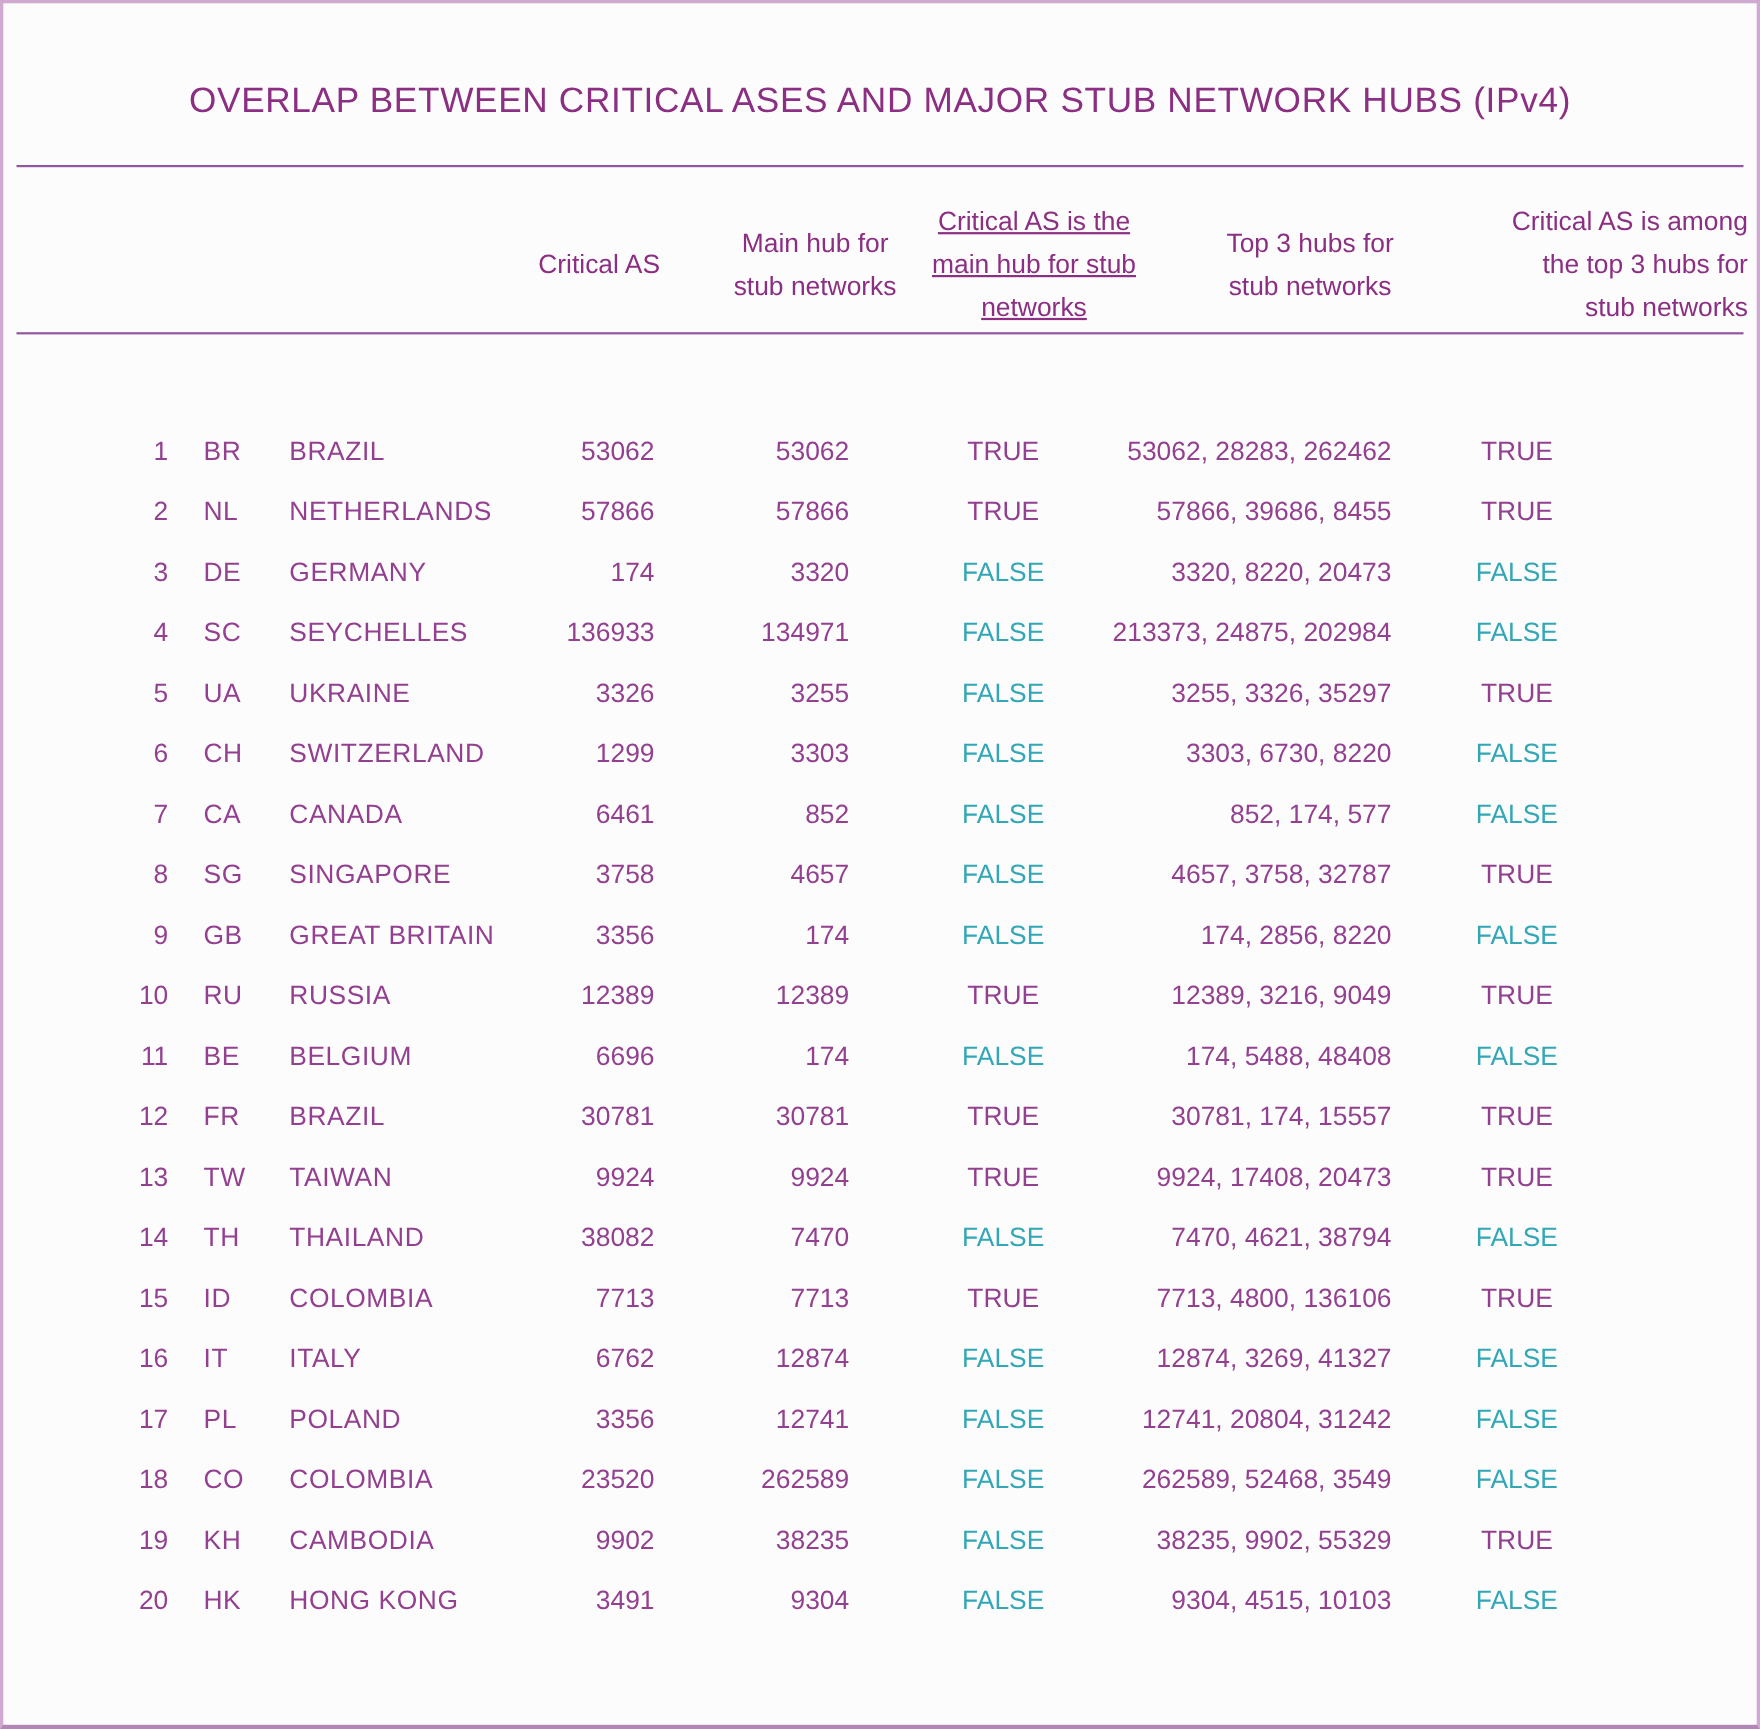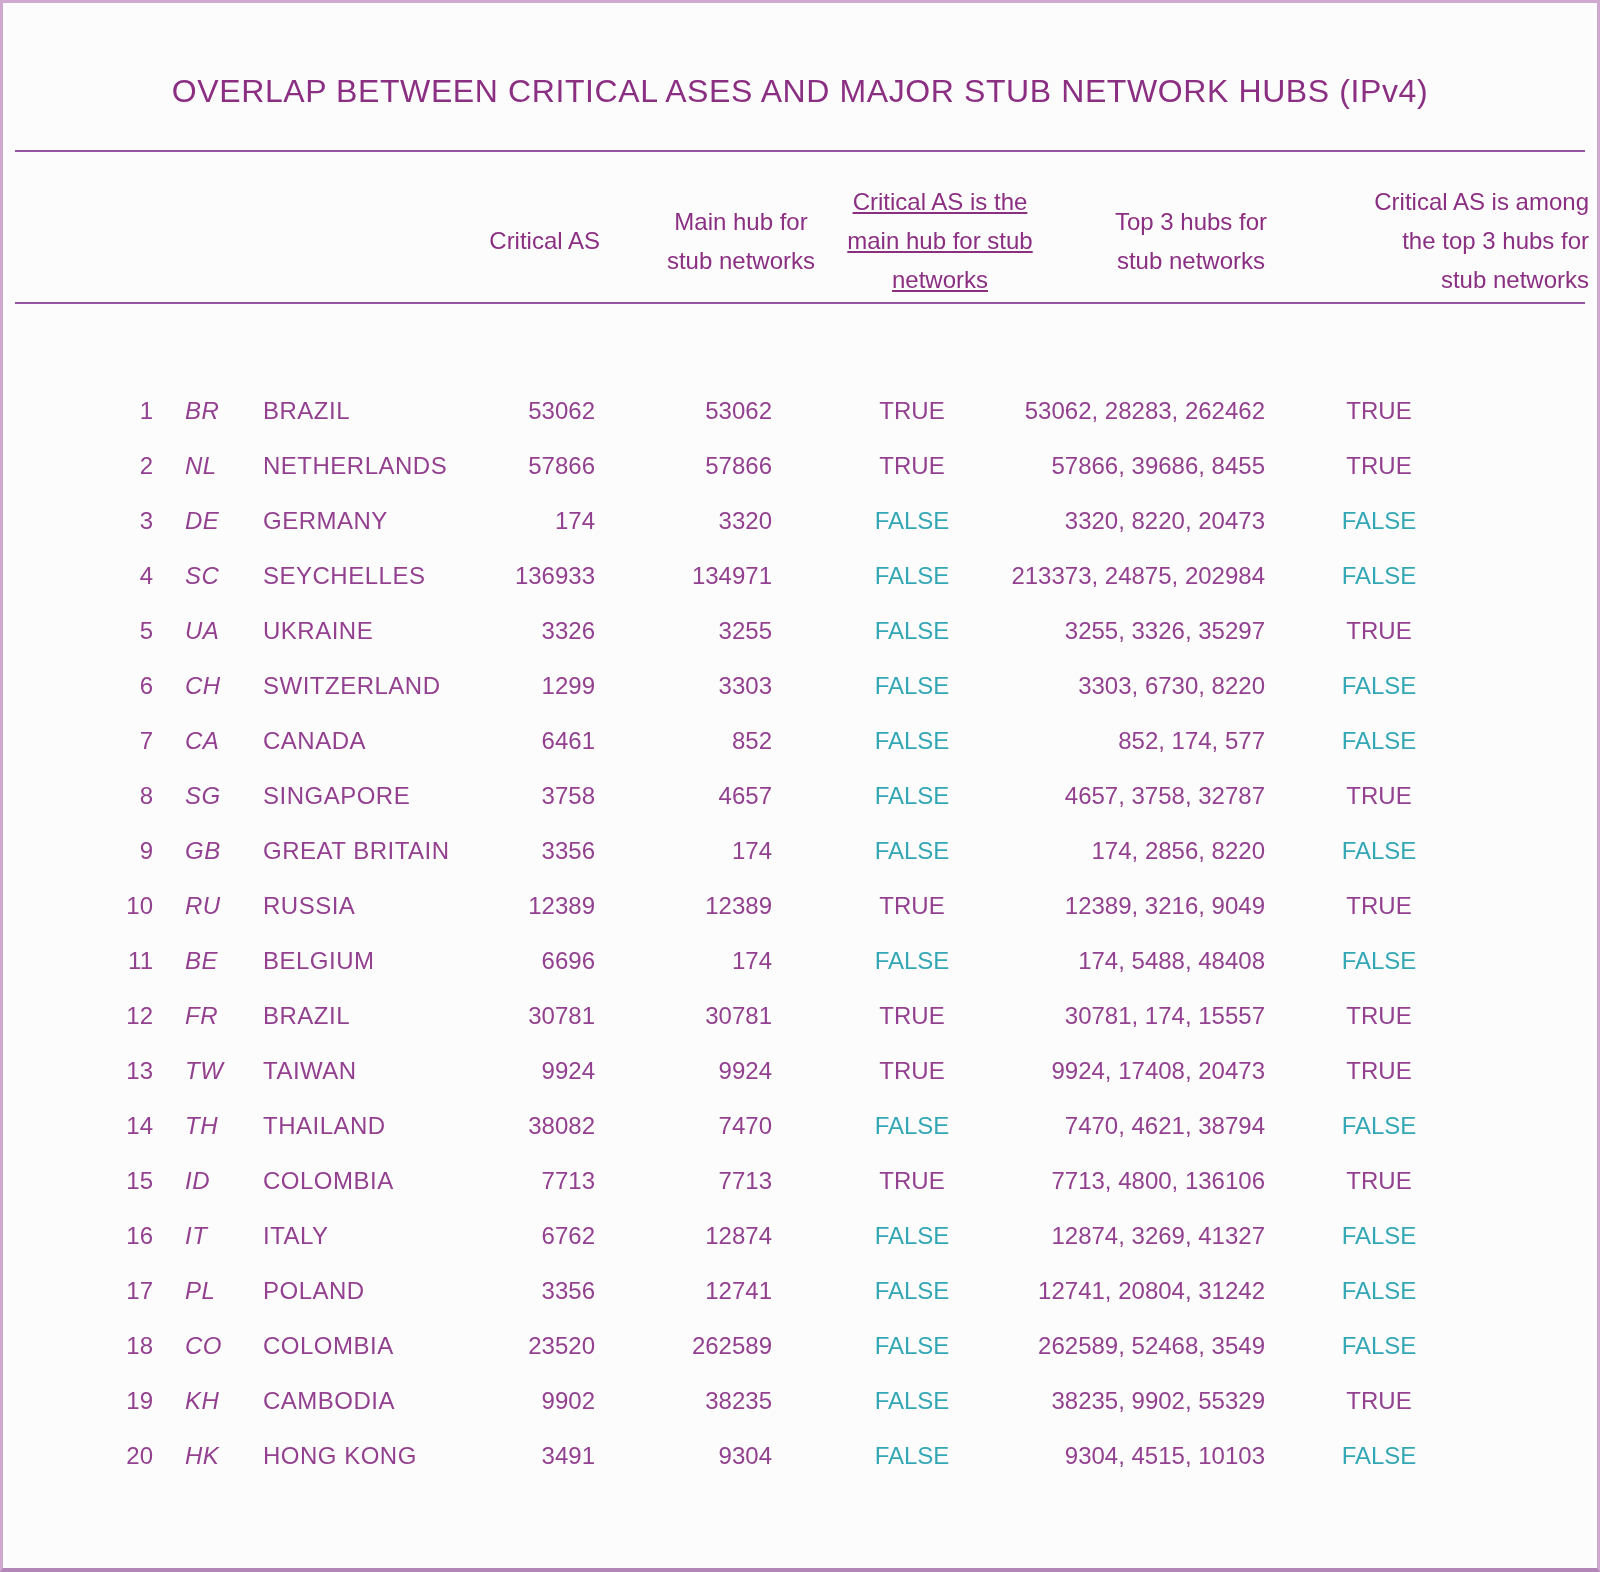--- a/index.html
+++ b/index.html
@@ -42,21 +42,21 @@
   .h-top3     { left: 1188px; top: 199px; max-width: 175px; text-align: center; transform: translateX(-50%); }
   .h-among    { left: 1320px; top: 179px; max-width: 235px; text-align: right; margin-left: 31px; }
 
   .rows { position: absolute; top: 380px; left: 0; right: 0; }
   .row  { position: relative; height: 55px; }
   .cell {
     position: absolute; top: 0; height: 55px; line-height: 55px;
     font-size: 24px; color: var(--purple, #92408f); white-space: nowrap;
   }
   .c-rank    { left: 0; width: 150px; text-align: right; }
-  .c-code    { left: 182px; letter-spacing: 0.5px; font-style: italic; }
+  .c-code    { left: 182px; letter-spacing: 0.5px; }
   .c-country { left: 260px; letter-spacing: 0.5px; }
   .c-critical{ right: 1002px; }
   .c-mainhub { right: 825px; }
   .c-ismain  { left: 809px; width: 200px; text-align: center; }
   .c-top3    { right: 332px; }
   .c-among   { left: 1276px; width: 200px; text-align: center; }
   .bool.is-false { color: var(--teal, #33a7b5); }
 </style>
 </head>
 <body>

